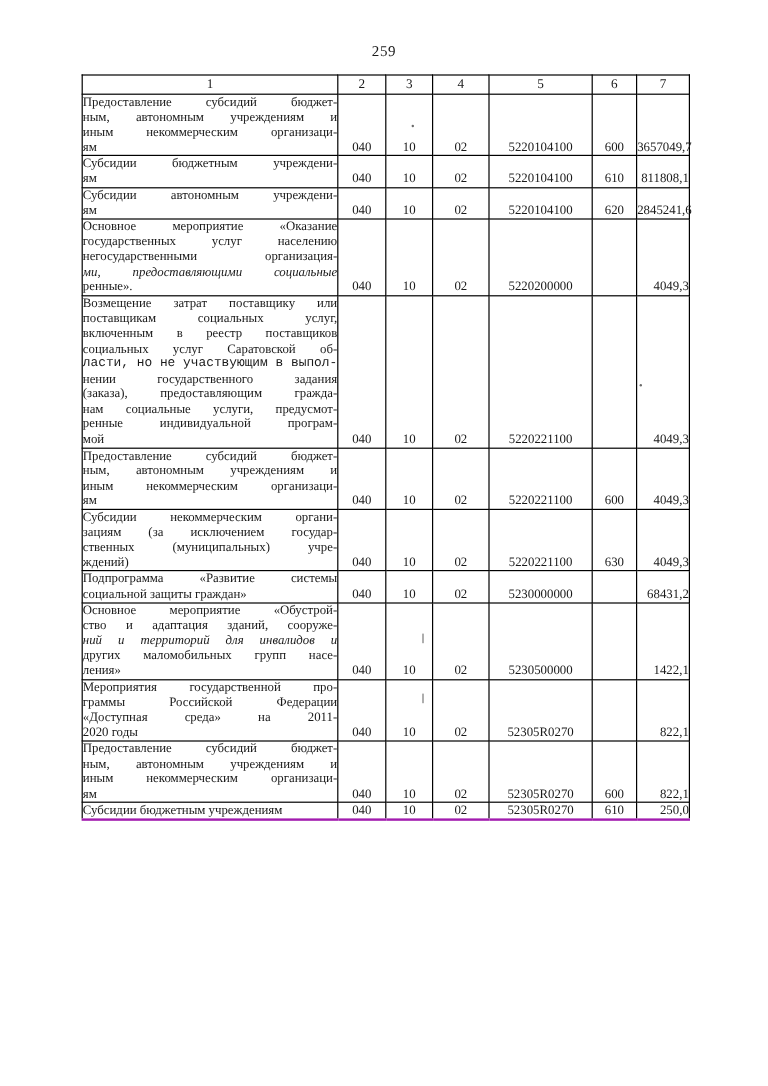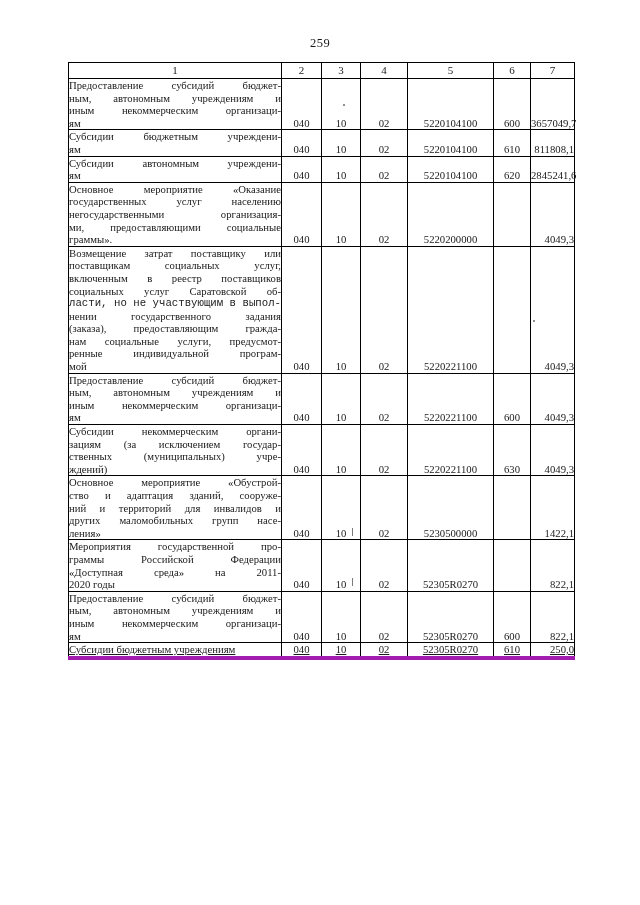--- a/index.html
+++ b/index.html
@@ -64,21 +64,21 @@
   col.c5 { width: 86px; }
   col.c6 { width: 37px; }
   col.c7 { width: 44px; }
 
   
   tbody td {
     border-top: none;
     border-bottom: none;
     padding: 0 2px 1px 2px;
   }
-  tbody tr:last-child td { border-bottom: 4px solid #a21caf; text-decoration: underline; }
+  tbody tr:last-child td { border-bottom: 2px solid #a21caf; }
 
   .txt {
     text-align: justify;
     text-align-last: justify;
     hyphens: manual;
     padding-left: 3px;
     padding-right: 3px;
     font-size: 10.7px;
     line-height: 12.6px;
   }
@@ -178,22 +178,22 @@
             <td class="num">02</td>
             <td class="num">5220104100</td>
             <td class="num">620</td>
             <td class="amt">2845241,6</td>
           </tr>
           <tr>
             <td class="txt">
               <span style="display: block; text-align-last: justify;">Основное мероприятие «Оказание</span>
               <span style="display: block; text-align-last: justify;">государственных услуг населению</span>
               <span style="display: block; text-align-last: justify;">негосударственными организация-</span>
-              <span style="display: block; text-align-last: justify;">ми, предоставляющими социальные</span>
-              <span class="last">граммы».</span>
+              <span style="display: block; text-align-last: justify; font-style: italic;">ми, предоставляющими социальные</span>
+              <span class="last">ренные».</span>
             </td>
             <td class="num">040</td>
             <td class="num">10</td>
             <td class="num">02</td>
             <td class="num">5220200000</td>
             <td class="num"></td>
             <td class="amt">4049,3</td>
           </tr>
           <tr>
             <td class="txt">
@@ -238,23 +238,35 @@
             </td>
             <td class="num">040</td>
             <td class="num">10</td>
             <td class="num">02</td>
             <td class="num">5220221100</td>
             <td class="num">630</td>
             <td class="amt">4049,3</td>
           </tr>
           <tr>
             <td class="txt">
+              <span style="display: block; text-align-last: justify;">Подпрограмма «Развитие системы</span>
+              <span class="last">социальной защиты граждан»</span>
+            </td>
+            <td class="num">040</td>
+            <td class="num">10</td>
+            <td class="num">02</td>
+            <td class="num">5230000000</td>
+            <td class="num"></td>
+            <td class="amt">68431,2</td>
+          </tr>
+          <tr>
+            <td class="txt">
               <span style="display: block; text-align-last: justify;">Основное мероприятие «Обустрой-</span>
               <span style="display: block; text-align-last: justify;">ство и адаптация зданий, сооруже-</span>
-              <span style="display: block; text-align-last: justify;">ний и территорий для инвалидов и</span>
+              <span style="display: block; text-align-last: justify; font-style: italic;">ний и территорий для инвалидов и</span>
               <span style="display: block; text-align-last: justify;">других маломобильных групп насе-</span>
               <span class="last">ления»</span>
             </td>
             <td class="num">040</td>
             <td class="num">10</td>
             <td class="num">02</td>
             <td class="num">5230500000</td>
             <td class="num"></td>
             <td class="amt">1422,1</td>
           </tr>

